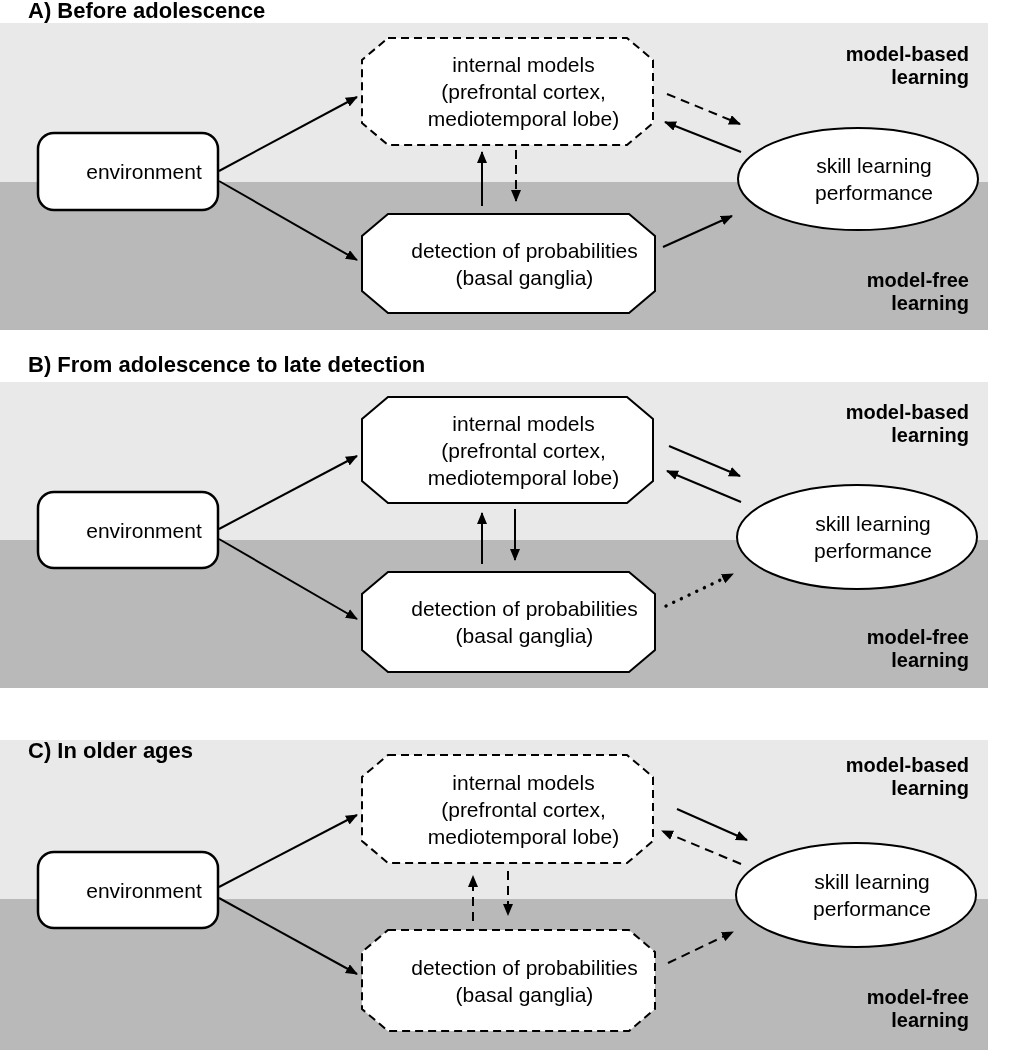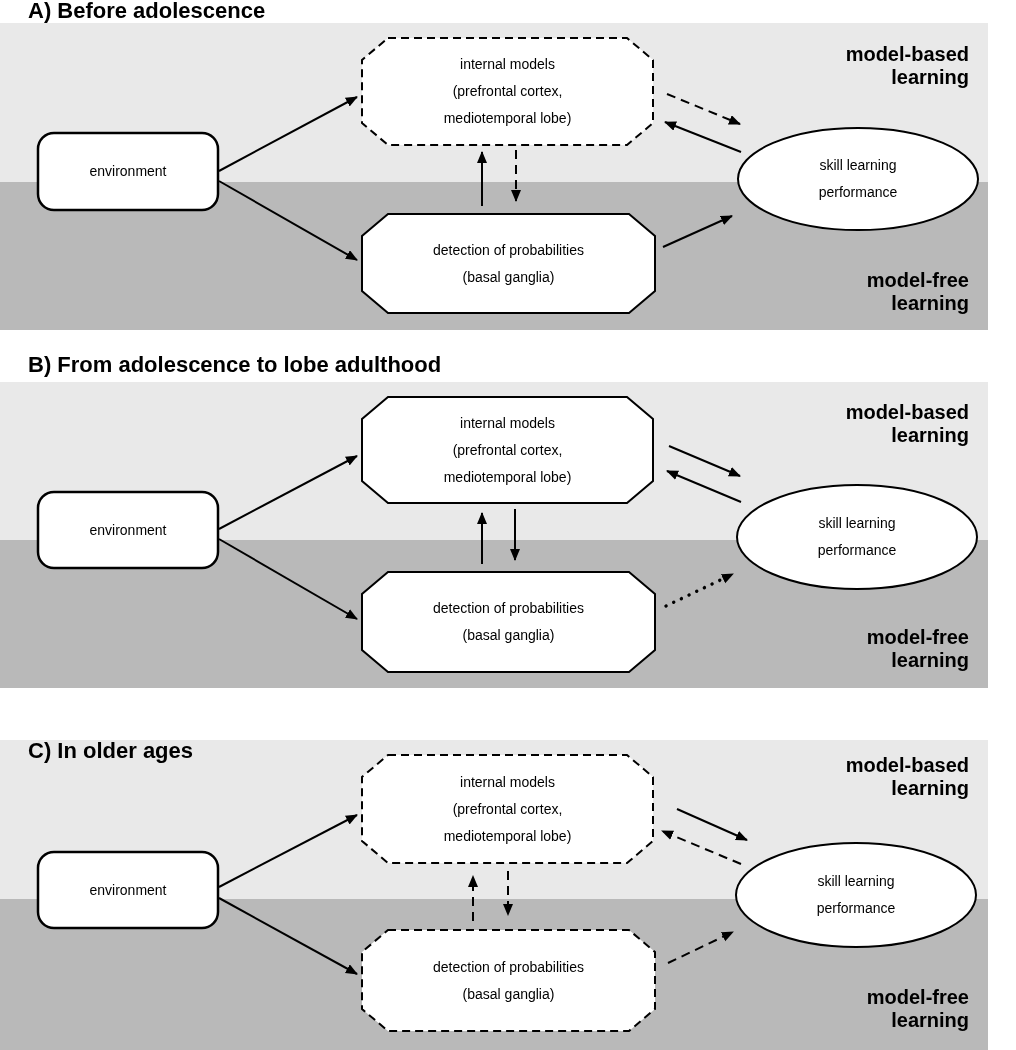--- a/index.html
+++ b/index.html
@@ -6,42 +6,42 @@
   .canvas{position:relative;width:988px;height:1050px;background:#fff;
           font-family:"Liberation Sans",sans-serif;color:#000;overflow:hidden;}
   .band{position:absolute;left:0;width:1016px;z-index:0;}
   .band.light{background:var(--band-light,#e9e9e9);}
   .band.dark{background:var(--band-dark,#b9b9b9);}
   .title{position:absolute;left:28px;font-weight:bold;font-size:22px;line-height:26px;z-index:2;}
   .region{position:absolute;right:19px;text-align:right;font-weight:bold;font-size:20px;
           line-height:23px;white-space:pre-line;z-index:2;}
   svg.layer{position:absolute;left:0;top:0;z-index:1;}
   .node-label{position:absolute;display:flex;align-items:center;justify-content:center;
-          text-align:center;white-space:pre-line;font-size:14px;line-height:27px;z-index:2;}
+          text-align:center;white-space:pre-line;font-size:21px;line-height:27px;z-index:2;margin-left:16px;}
   .shape{fill:#fff;stroke:#000;stroke-width:2;}
   .shape.dsh{stroke-dasharray:8 5;}
   .env{fill:#fff;stroke:#000;stroke-width:2.5;}
   .ln{stroke:#000;stroke-width:2;fill:none;}
   .ln.dsh{stroke-dasharray:9 6;}
   .ln.dot{stroke-width:3.4;stroke-dasharray:0.1 8.4;stroke-linecap:round;}
 </style>
 </head>
 <body>
 
 <div class="canvas">
 
   <div class="band light" style="top:23px;height:159px"></div>
   <div class="band dark" style="top:182px;height:148px"></div>
   <div class="band light" style="top:382px;height:158px"></div>
   <div class="band dark" style="top:540px;height:148px"></div>
   <div class="band light" style="top:740px;height:159px"></div>
   <div class="band dark" style="top:899px;height:151px"></div>
 
   <div class="title" style="top:-2px">A) Before adolescence</div>
-  <div class="title" style="top:352px">B) From adolescence to lobe adulthood</div>
+  <div class="title" style="top:352px">B) From adolescence to late detection</div>
   <div class="title" style="top:738px">C) In older ages</div>
 
   <div class="region" style="top:43px">model-based
 learning</div>
   <div class="region" style="top:269px">model-free
 learning</div>
   <div class="region" style="top:401px">model-based
 learning</div>
   <div class="region" style="top:626px">model-free
 learning</div>

